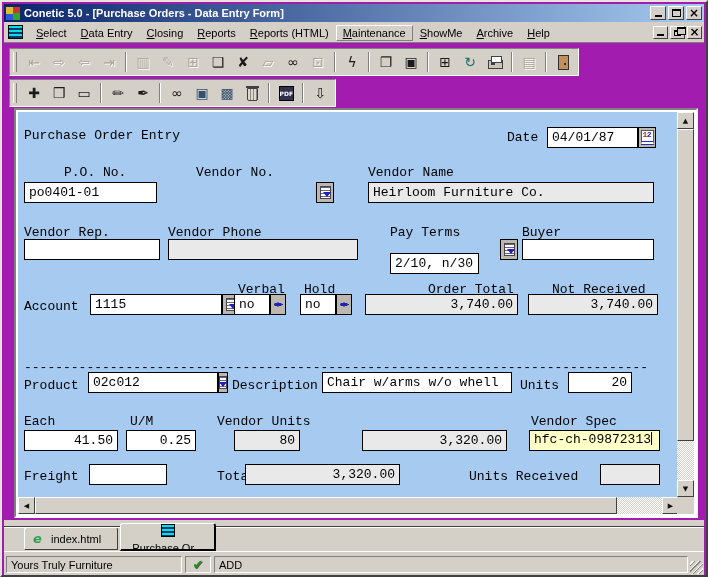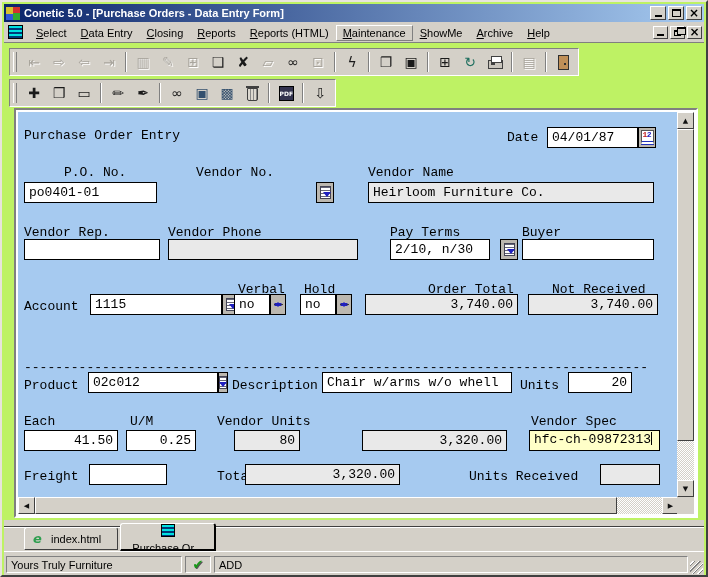--- a/index.html
+++ b/index.html
@@ -1,17 +1,17 @@
 <!DOCTYPE html>
 <html style="--titlebar-start: #0A246A; --titlebar-end: #A6CAF0; --form-bg: #A6CAF0; --ro-bg: #E9E9E9; --focus-bg: #FFFFC8; --accent-blue: #2020C0; --check-green: #189818;"><head>
 <meta charset="utf-8">
 <style>
   html,body{margin:0;padding:0;background:#fff;}
   *{box-sizing:border-box;}
-  .window{position:relative;width:708px;height:577px;background:#bef264;
+  .window{position:relative;width:708px;height:577px;background:#a21caf;
     border:2px solid;border-color:#E8E4DC #404040 #404040 #E8E4DC;overflow:hidden;
     font-family:"Liberation Sans",sans-serif;}
   
   .titlebar{position:absolute;left:2px;top:2px;right:2px;height:18px;
     background:linear-gradient(to right,var(--titlebar-start,#0A246A),var(--titlebar-end,#A6CAF0));
     display:flex;align-items:center;padding:0 2px;}
   .app-logo{width:14px;height:13px;margin-right:4px;flex:0 0 auto;
     background:conic-gradient(#D43030 0 25%,#30A830 0 50%,#3058D8 0 75%,#D8C030 0);}
   .title-text{color:#fff;font-weight:bold;font-size:11px;white-space:nowrap;flex:1 1 auto;}
   .winbtns{display:flex;gap:2px;flex:0 0 auto;}
@@ -282,21 +282,21 @@
           <span class="lkp-ic"></span>
         </button>
       <div class="fl" style="left:350px;top:53px;">Vendor Name</div>
       <input class="fi ro" readonly="" style="left: 350px; top: 70px; width: 286px;" value="Heirloom Furniture Co.">
 
       <div class="fl" style="left:6px;top:113px;">Vendor Rep.</div>
       <input class="fi" style="left: 6px; top: 127px; width: 136px;" value="">
       <div class="fl" style="left:150px;top:113px;">Vendor Phone</div>
       <input class="fi ro" readonly="" style="left: 150px; top: 127px; width: 190px;" value="">
       <div class="fl" style="left:372px;top:113px;">Pay Terms</div>
-      <input class="fi" style="left: 372px; top: 127px; width: 100px;" value="2/10, n/30">
+      <input class="fi" style="left: 372px; top: 141px; width: 89px;" value="2/10, n/30">
       <button class="lkp" style="left:482px;top:127px;">
           <span class="lkp-ic"></span>
         </button>
       <div class="fl" style="left:504px;top:113px;">Buyer</div>
       <input class="fi" style="left: 504px; top: 127px; width: 132px;" value="">
 
       <div class="fl" style="left:220px;top:170px;">Verbal</div>
       <div class="fl" style="left:286px;top:170px;">Hold</div>
       <div class="fl" style="left:410px;top:170px;">Order Total</div>
       <div class="fl" style="left:534px;top:170px;">Not Received</div>

